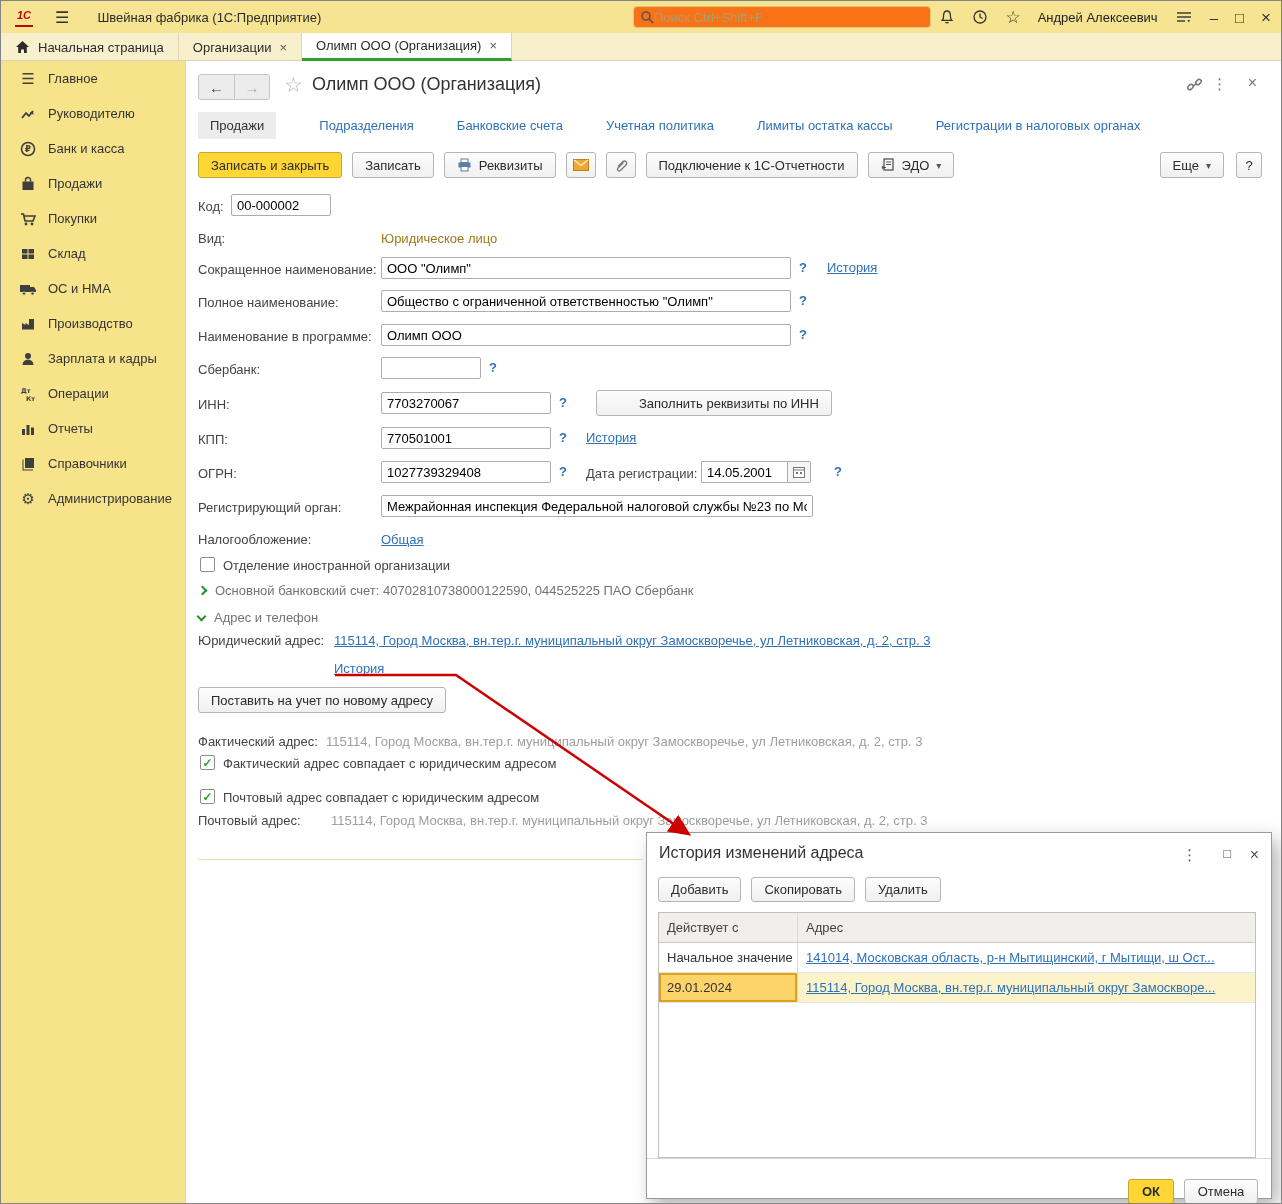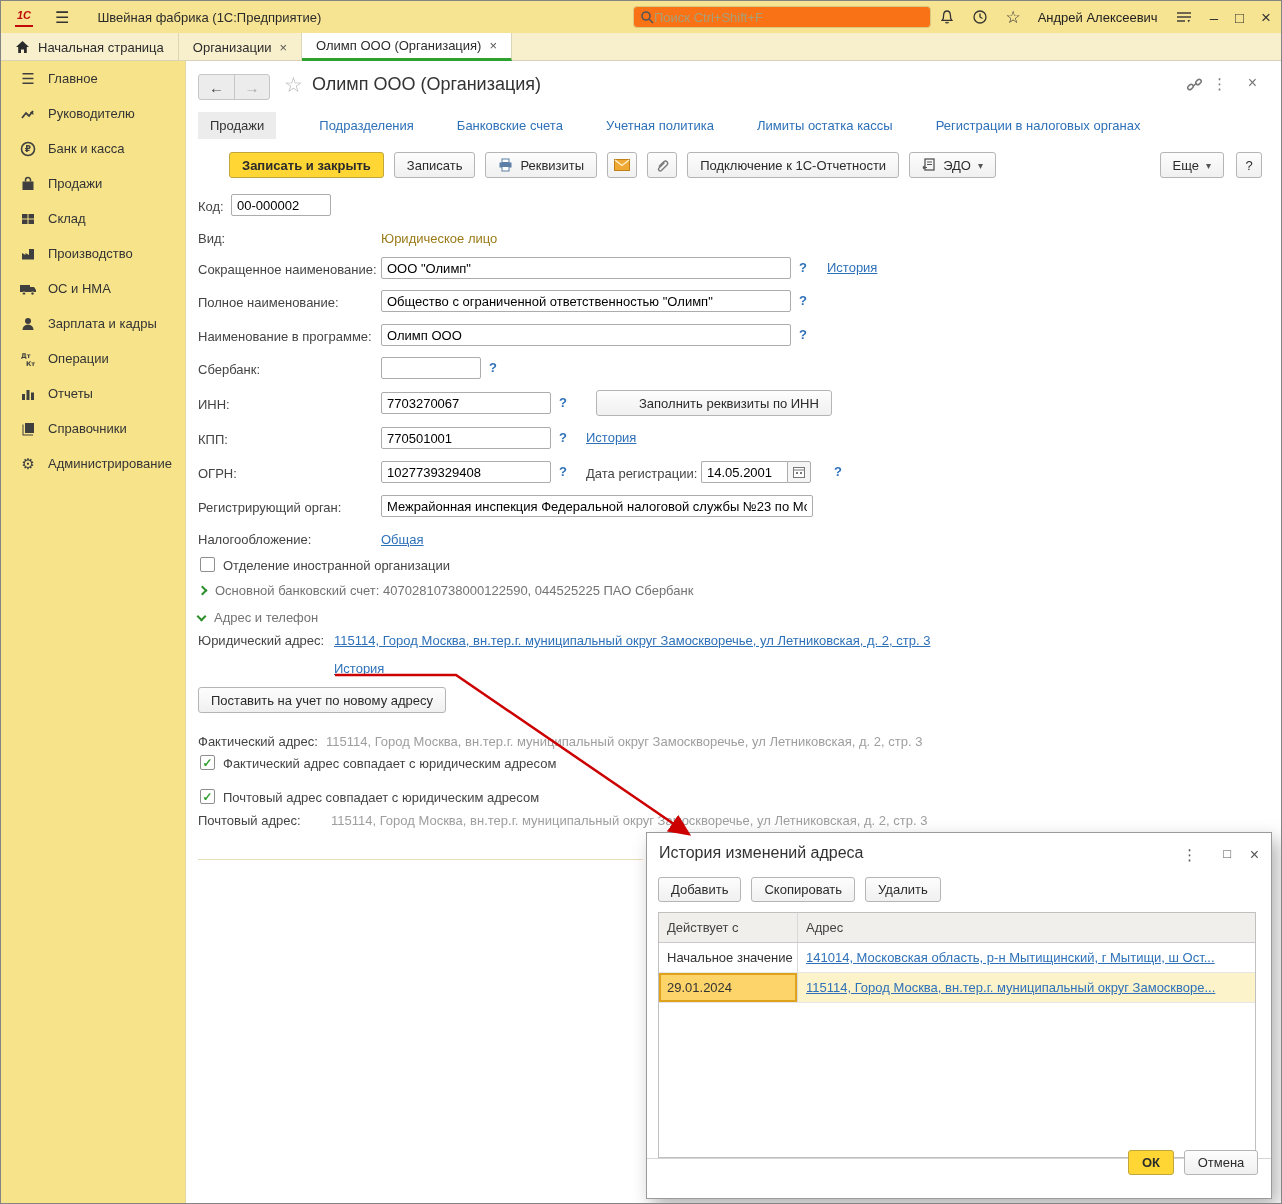--- a/index.html
+++ b/index.html
@@ -37,21 +37,21 @@
   .navgroup .nbtn + .nbtn { border-left:1px solid #c6c6c6; }
   .fav-star { position:absolute; left:98px; top:12px; font-size:21px; color:#b4b4b4; cursor:pointer; }
   .ftitle { position:absolute; left:126px; top:13px; font-size:18px; color:#333; }
   .hdr-ic { position:absolute; top:16px; cursor:pointer; color:#777; }
 
   .navtabs { position:absolute; left:12px; top:50px; display:flex; align-items:center; gap:19px; height:28px; }
   .ntab { color:#2e71b8; cursor:pointer;padding-left:24px; }
   .ntab.active { color:#333; text-decoration:none; background:#ececec; padding:6px 12px; cursor:default; }
 
   .btn { display:inline-flex; align-items:center; justify-content:center; gap:7px; height:26px; padding:0 12px; background:linear-gradient(#fdfdfd,#f0f0f0); border:1px solid #b5b5b5; border-radius:3px; color:#2b2b2b; font-size:13px; cursor:pointer; white-space:nowrap; }
-  .btn.primary { background:#ffd633; border-color:#c0a73c; font-weight:bold;margin-left:31px; }
+  .btn.primary { background:#ffd633; border-color:#c0a73c; font-weight:normal; }
   .btn.iconbtn { width:30px; padding:0; }
   .caret { font-size:10px; color:#555; }
   .toolbar { position:absolute; left:12px; top:91px; display:flex; gap:10px; }
 
   .lbl { position:absolute; color:#444; }
   .inp { position:absolute; height:22px; border:1px solid #acacac; border-radius:2px; padding:0 5px; font-family:"Liberation Sans",sans-serif; font-size:13px; color:#000; background:#fff; }
   .qm { position:absolute; color:#2e71b8; font-weight:bold; cursor:pointer; }
   .link { color:#2e71b8; text-decoration:underline; cursor:pointer; }
   .plainlink { position:absolute; }
   .grayval { position:absolute; color:#9e9e9e; }
@@ -74,21 +74,21 @@
   .dic { position:absolute; top:13px; cursor:pointer; color:#555; }
   .dtoolbar { position:absolute; left:11px; top:44px; display:flex; gap:10px; }
   .dtable { position:absolute; left:11px; top:79px; width:598px; height:246px; border:1px solid #c0c0c0; background:#fff; }
   .thead { display:flex; height:30px; background:#f0efec; border-bottom:1px solid #c9c9c9; color:#444; }
   .trow { display:flex; height:30px; align-items:stretch; border-bottom:1px solid #e6e6e6; }
   .c1 { width:138px; display:flex; align-items:center; padding-left:8px; }
   .c2 { flex:1; display:flex; align-items:center; padding-left:8px; border-left:1px solid #d9d9d9; overflow:hidden; white-space:nowrap; }
   .trow.selrow { background:#fdf3cb; }
   .c1.selcell { background:#fcd469; box-shadow:inset 0 0 0 2px #dfa21c; }
   .dfooter-line { position:absolute; left:0; top:325px; width:100%; height:1px; background:#d5d5d5; }
-  .dbtns { position:absolute; right:13px; top:317px; display:flex; gap:10px;margin-left:32px; }
+  .dbtns { position:absolute; right:13px; top:346px; display:flex; gap:10px;margin-left:32px; }
   .btn.ok { background:#ffd633; border-color:#c0a73c; font-weight:bold; min-width:46px; }
 
   .annot { position:absolute; left:0; top:0; pointer-events:none; z-index:50; }
   svg.icon { display:block; }
 </style>
 </head>
 <body>
 
 <div class="app">
 
@@ -176,47 +176,57 @@
       <span class="sic">
           <svg class="icon" width="16" height="16" viewBox="0 0 16 16">
             <rect x="2.5" y="5.5" width="11" height="8.5" fill="#3f3f3f"></rect>
             <path d="M5.5 5.5 V4 a2.5 2.5 0 0 1 5 0 V5.5" fill="none" stroke="#3f3f3f" stroke-width="1.5"></path>
           </svg>
         </span>
       <span>Продажи</span>
     </div>
     <div class="sitem">
       <span class="sic">
+          <svg class="icon" width="17" height="16" viewBox="0 0 17 16">
+            <path d="M1 3 H3.5 L5 10 H13 L15 5 H4" fill="none" stroke="#3f3f3f" stroke-width="1.6"></path>
+            <circle cx="6" cy="13" r="1.4" fill="#3f3f3f"></circle>
+            <circle cx="12" cy="13" r="1.4" fill="#3f3f3f"></circle>
+          </svg>
+        </span>
+      <span>Покупки</span>
+    </div>
+    <div class="sitem">
+      <span class="sic">
           <svg class="icon" width="16" height="16" viewBox="0 0 16 16">
             <rect x="2" y="3" width="5.5" height="4.5" fill="#3f3f3f"></rect>
             <rect x="8.5" y="3" width="5.5" height="4.5" fill="#3f3f3f"></rect>
             <rect x="2" y="8.5" width="5.5" height="4.5" fill="#3f3f3f"></rect>
             <rect x="8.5" y="8.5" width="5.5" height="4.5" fill="#3f3f3f"></rect>
           </svg>
         </span>
       <span>Склад</span>
-    </div>
-    <div class="sitem">
-      <span class="sic">
-          <svg class="icon" width="16" height="16" viewBox="0 0 16 16">
-            <path d="M2 13.5 V7 l3.5 2 V7 l3.5 2 V3 H14 V13.5 Z" fill="#3f3f3f"></path>
-          </svg>
-        </span>
-      <span>Производство</span>
     </div>
     <div class="sitem">
       <span class="sic">
           <svg class="icon" width="18" height="16" viewBox="0 0 18 16">
             <rect x="1" y="4" width="10" height="7" fill="#3f3f3f"></rect>
             <path d="M11 6 H15 L17 9 V11 H11 Z" fill="#3f3f3f"></path>
             <circle cx="5" cy="12.5" r="1.6" fill="#3f3f3f" stroke="#f6e38a" stroke-width="0.8"></circle>
             <circle cx="13.5" cy="12.5" r="1.6" fill="#3f3f3f" stroke="#f6e38a" stroke-width="0.8"></circle>
           </svg>
         </span>
       <span>ОС и НМА</span>
+    </div>
+    <div class="sitem">
+      <span class="sic">
+          <svg class="icon" width="16" height="16" viewBox="0 0 16 16">
+            <path d="M2 13.5 V7 l3.5 2 V7 l3.5 2 V3 H14 V13.5 Z" fill="#3f3f3f"></path>
+          </svg>
+        </span>
+      <span>Производство</span>
     </div>
     <div class="sitem">
       <span class="sic">
           <svg class="icon" width="16" height="16" viewBox="0 0 16 16">
             <circle cx="8" cy="5" r="3" fill="#3f3f3f"></circle>
             <path d="M2.5 14 a5.5 5.5 0 0 1 11 0 Z" fill="#3f3f3f"></path>
           </svg>
         </span>
       <span>Зарплата и кадры</span>
     </div>

